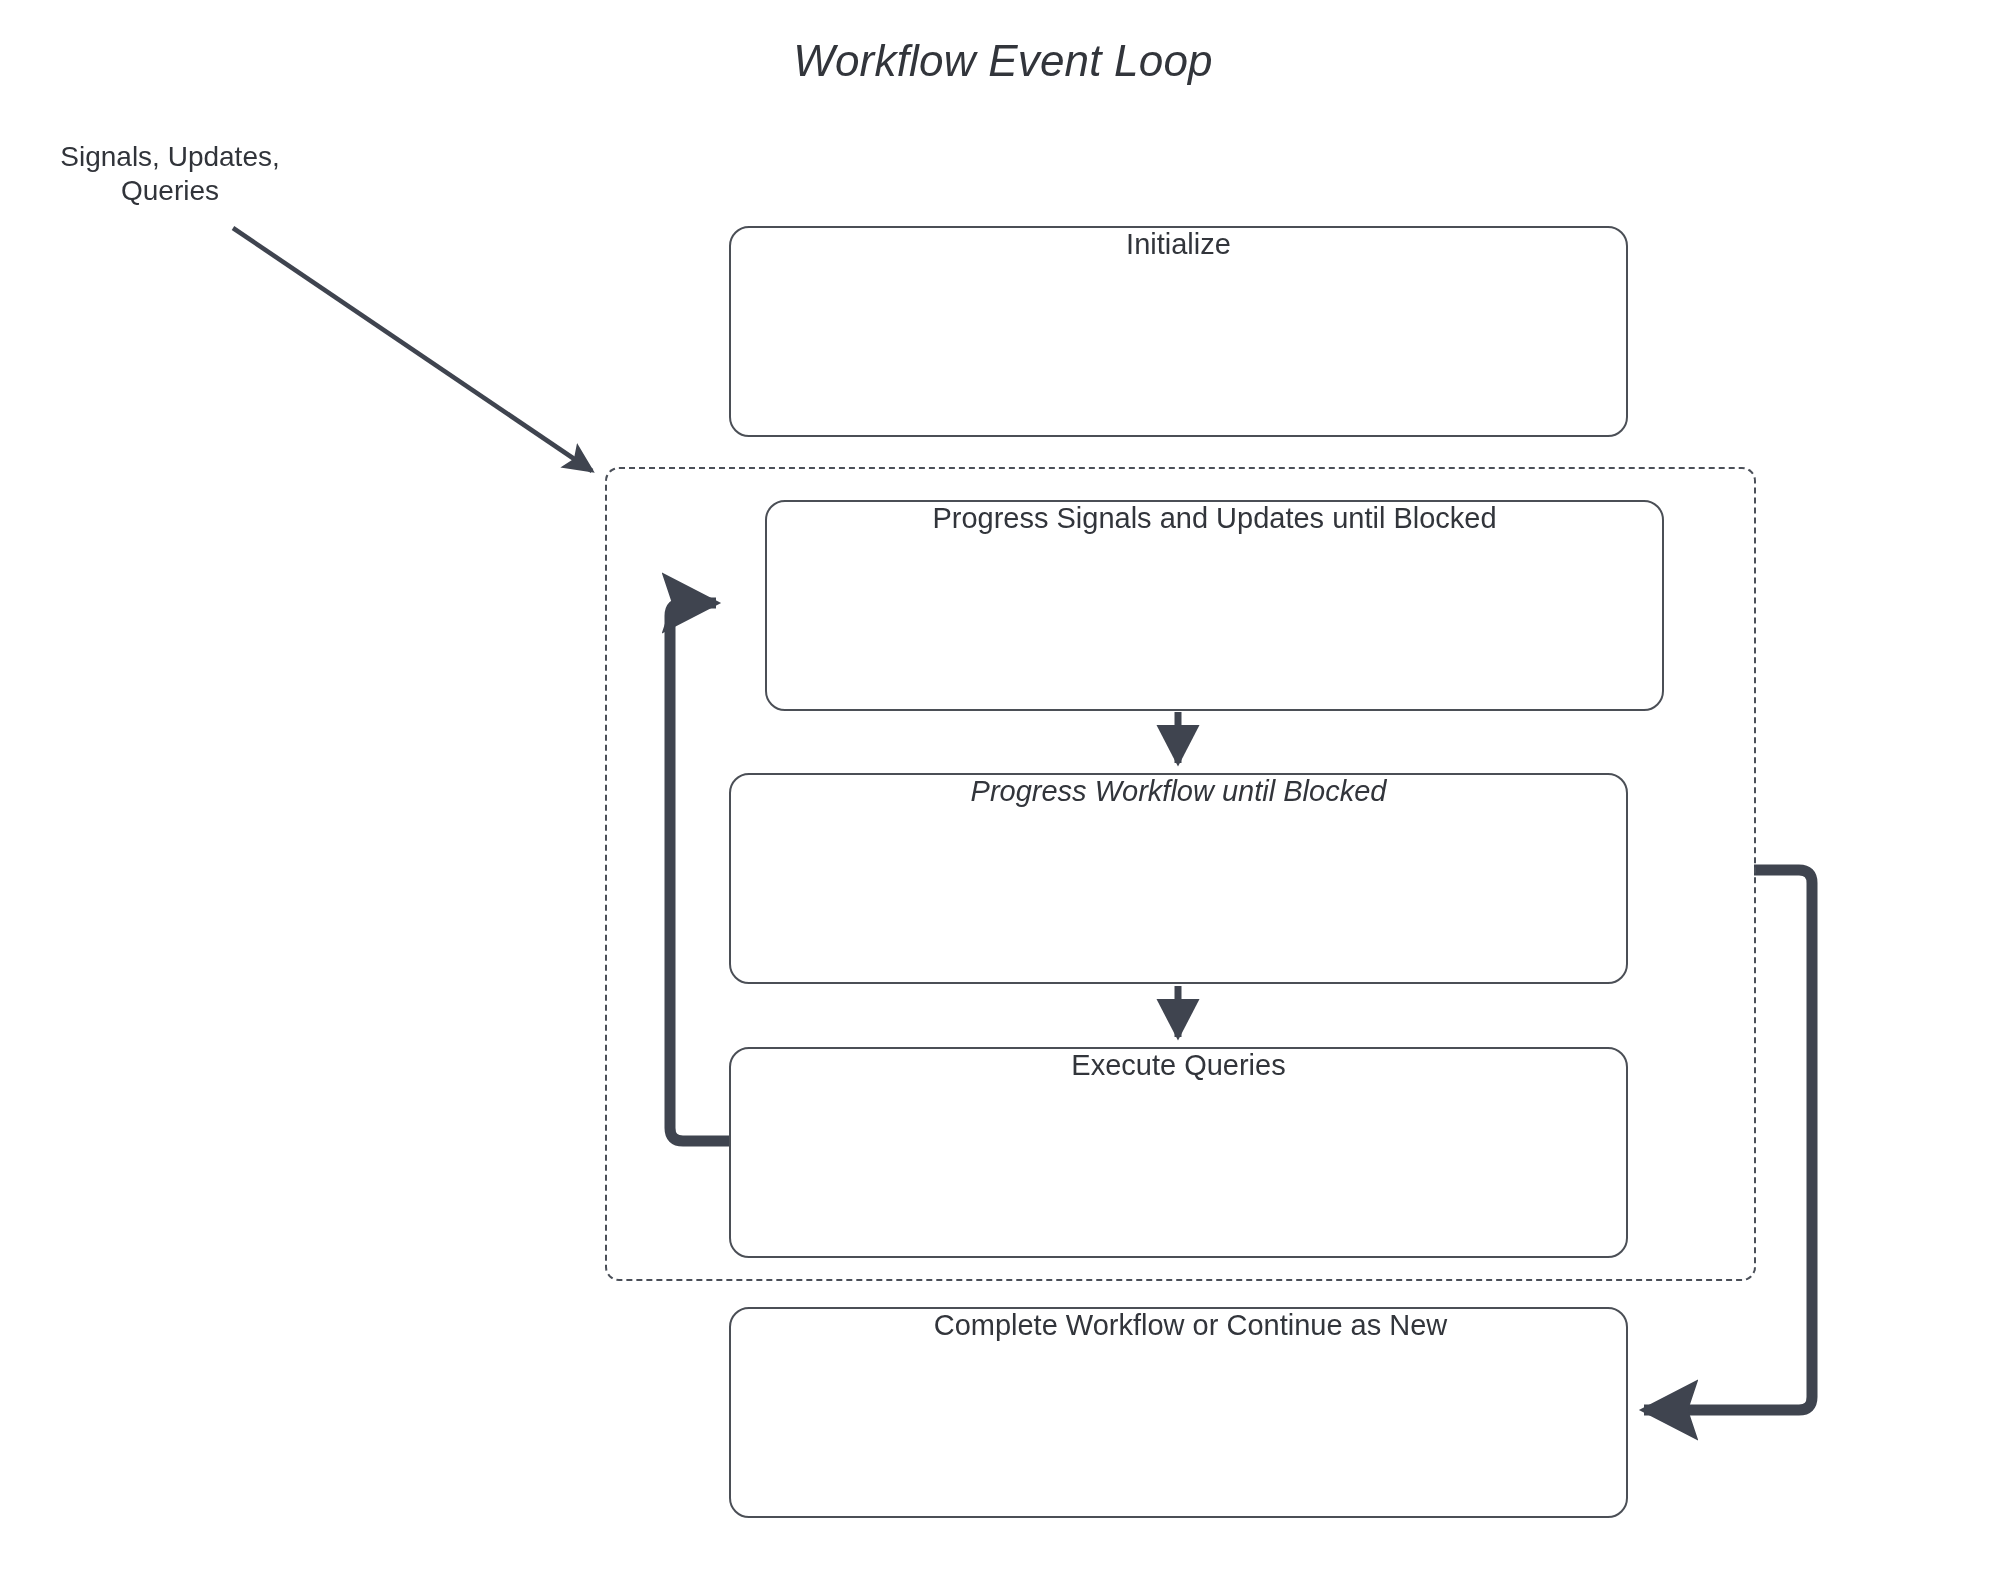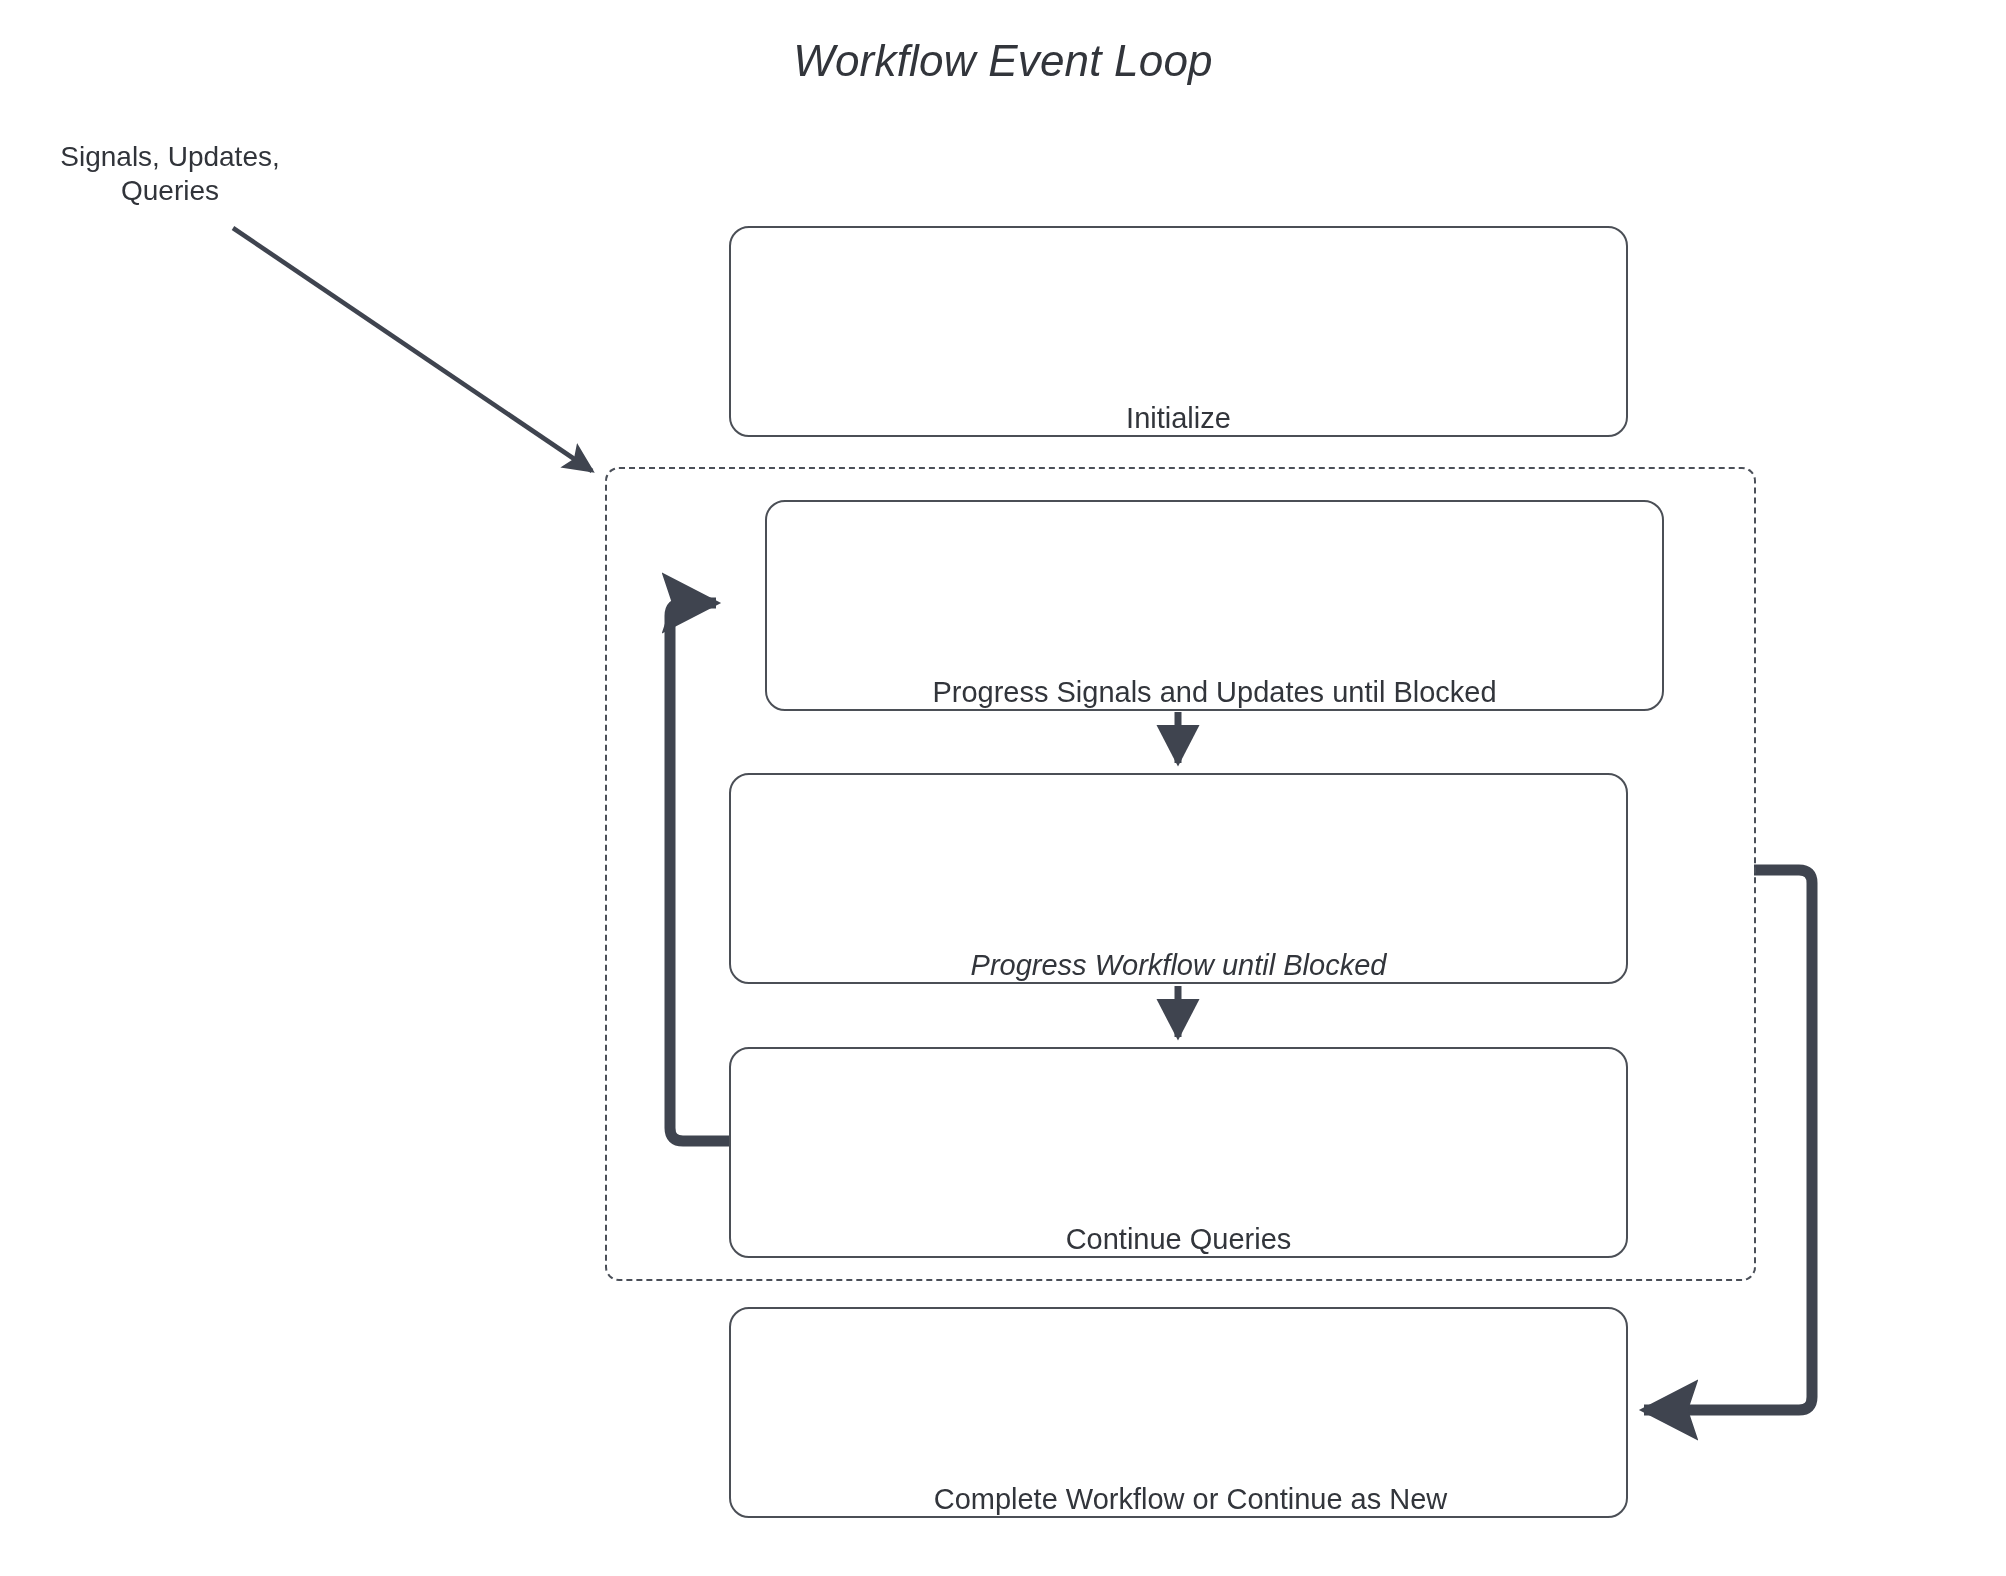--- a/index.html
+++ b/index.html
@@ -66,21 +66,21 @@
   }
 
   
   .node {
     position: absolute;
     box-sizing: border-box;
     background: #ffffff;
     border: 2px solid #4b4f56;
     border-radius: 20px;
     display: flex;
-    align-items: flex-end;
+    align-items: flex-start;
     justify-content: center;
   }
   .node-label {
     font-size: 29px;
     color: #32353b;
     text-align: center;
     padding: 0 18px;
     white-space: nowrap;
   }
 </style>
@@ -137,20 +137,20 @@
 
   <div class="node" style="left:729px; top:500px; width:899px; height:211px;margin-left:36px;">
     <span class="node-label">Progress Signals and Updates until Blocked</span>
   </div>
 
   <div class="node" style="left:729px; top:773px; width:899px; height:211px;font-style:italic;">
     <span class="node-label">Progress Workflow until Blocked</span>
   </div>
 
   <div class="node" style="left:729px; top:1047px; width:899px; height:211px;">
-    <span class="node-label">Continue Queries</span>
+    <span class="node-label">Execute Queries</span>
   </div>
 
   <div class="node" style="left:729px; top:1307px; width:899px; height:211px;padding-left:24px;">
     <span class="node-label">Complete Workflow or Continue as New</span>
   </div>
 
 </div>
 
 </body></html>

